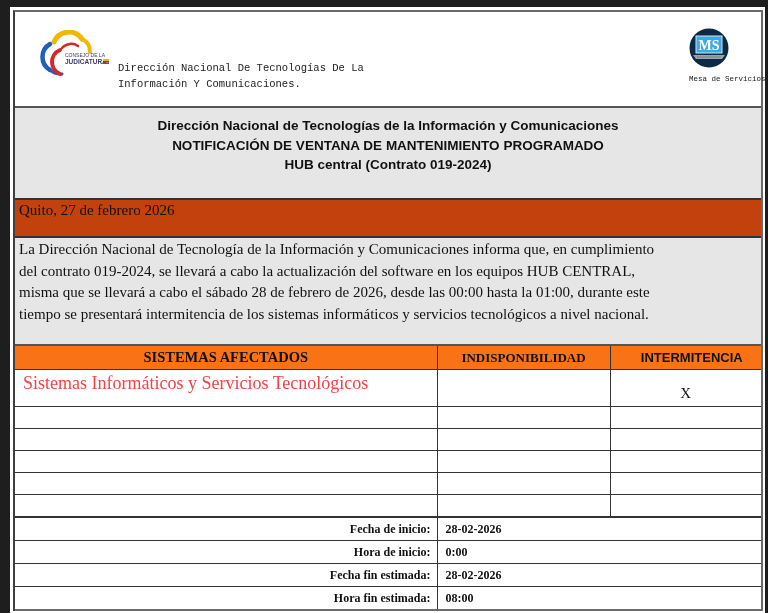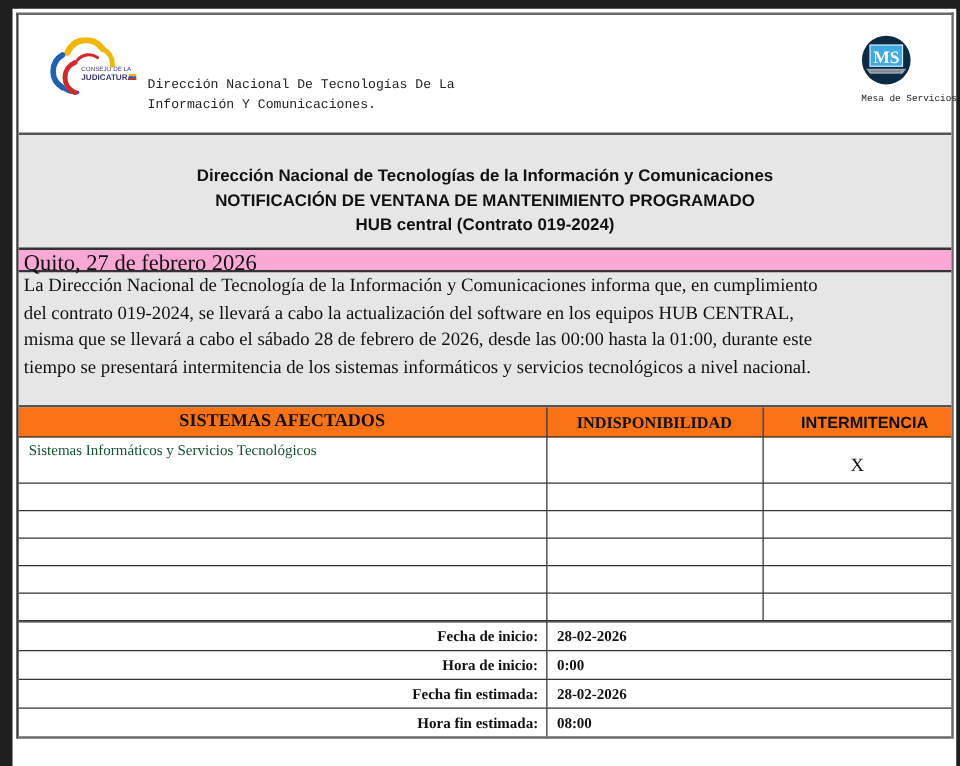--- a/index.html
+++ b/index.html
@@ -5,32 +5,32 @@
   html, body { margin:0; padding:0; }
   body { width:768px; height:613px; background:#1e1e1e; position:relative; overflow:hidden; font-family:"Liberation Serif", serif; }
   .page { position:absolute; left:10px; top:7px; width:755px; height:606px; background:#ffffff; }
   .doc { position:absolute; left:3px; top:3px; width:750px; border-left:2px solid #404040; border-right:2px solid #6b6b6b; border-top:2px solid #6b6b6b; box-sizing:border-box; }
   .header { height:94px; position:relative; border-bottom:2px solid #555; background:#fff; }
   .cj-logo { position:absolute; left:17px; top:18px; width:80px; height:50px; }
   .header-text { position:absolute; left:103px; top:32px; font-size:10.5px; line-height:16px; color:#222; font-family:Liberation Mono, monospace;margin-top:16px; }
   .ms-logo { position:absolute; right:18px; top:16px; width:54px; text-align:left; }
   .ms-circle { width:40px; height:40px; margin:0 auto; }
   .ms-caption { font-family:Liberation Mono, monospace; font-size:7.5px; color:#222; margin-top:3px; white-space:nowrap; }
-  .title-block { background:#e6e6e6; height:92px; border-bottom:2px solid #333; text-align:center; padding-top:23px; box-sizing:border-box; font-family:"Liberation Sans", sans-serif; font-weight:bold; font-size:13.5px; line-height:19.5px; color:#111; }
-  .date-row { background:#f9a8d4; height:18px; border-bottom:2px solid #333; font-size:18px; line-height:21px; padding-left:4px; color:#111; box-sizing:border-box; }
+  .title-block { background:#e6e6e6; height:92px; border-bottom:2px solid #333; text-align:center; padding-top:8px; box-sizing:border-box; font-family:"Liberation Sans", sans-serif; font-weight:bold; font-size:13.5px; line-height:19.5px; color:#111; }
+  .date-row { background:#c2410c; height:38px; border-bottom:2px solid #333; font-size:15px; line-height:21px; padding-left:4px; color:#111; box-sizing:border-box; }
   .para { background:#e6e6e6; height:108px; border-bottom:2px solid #555; font-size:15px; line-height:21.5px; padding:1px 4px 0 4px; color:#111; box-sizing:border-box; }
   table { border-collapse:collapse; width:100%; table-layout:fixed; }
   td, th { border:1px solid #333; padding:0; }
   table tr:first-child th { border-top:none; }
   table tr td:first-child, table tr th:first-child { border-left:none; }
   table tr td:last-child, table tr th:last-child { border-right:none; }
   th { background:#f97316; height:23px; font-size:14.5px; font-weight:bold; color:#111; }
   th.h-int { font-family:"Liberation Sans", sans-serif; font-size:13px;padding-left:12px; }
   th.h-ind { font-size:13px; }
-  td.sys { height:33px; vertical-align:top; font-size:12px; padding:3px 0 0 8px; color:#14532d; }
+  td.sys { height:33px; vertical-align:top; font-size:18px; padding:3px 0 0 8px; color:#ef4444; }
   td.mark { text-align:center; font-size:15px; vertical-align:bottom; padding-bottom:4px; color:#111; }
   tr.empty td { height:21px; }
   .sched td { height:22px; font-size:12px; font-weight:bold; color:#111; }
   .sched td.lbl { text-align:right; padding-right:6px; }
   .sched td.val { padding-left:8px; }
   .bottom-line { border-bottom:2px solid #6b6b6b; }
 </style>
 </head>
 <body>
 

